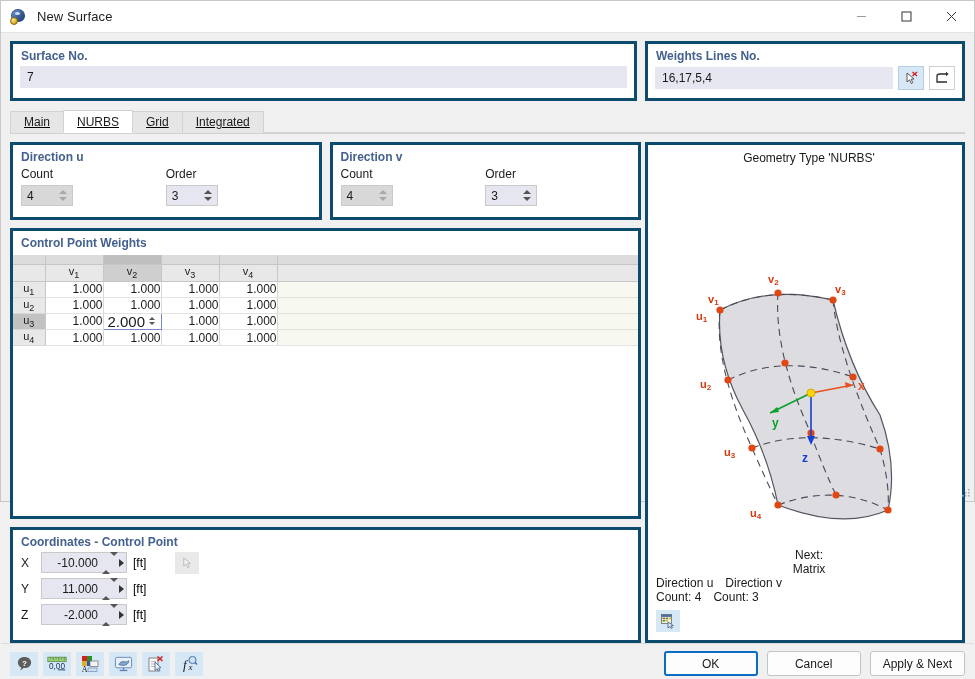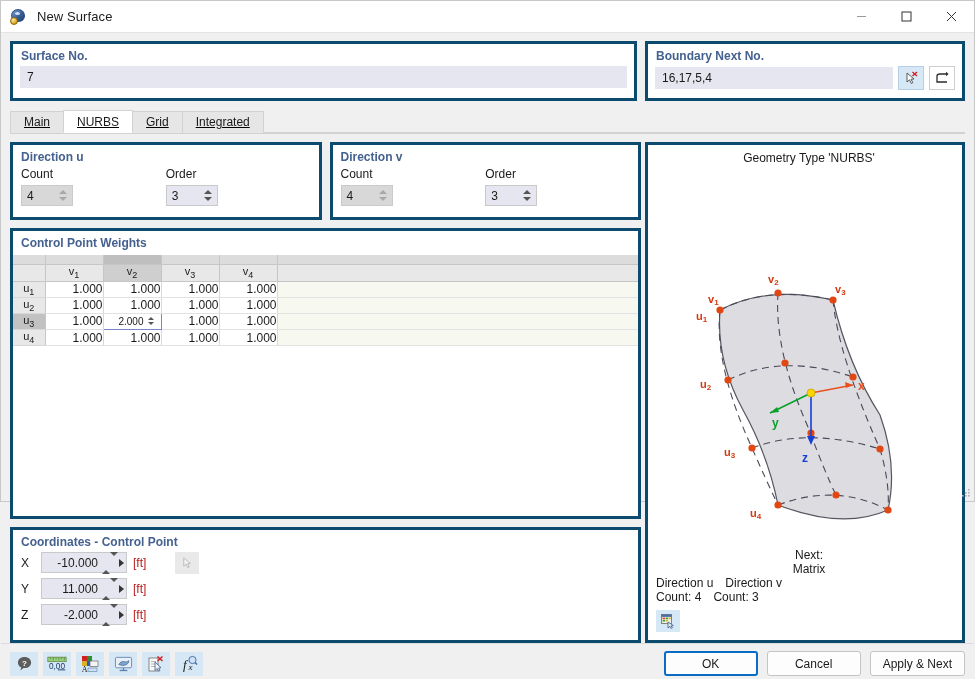--- a/index.html
+++ b/index.html
@@ -159,21 +159,21 @@
     height: 16px; text-align: right; padding-right: 6px;
     border-right: 1px solid #d8d8d8; border-bottom: 1px solid #e2e2e2;
     background: #fff; font-size: 12px; color: #1a1a1a;
   }
   .cell.tail { background: #f7f8ef; border-right: none; padding-right: 0; }
   .cell.active {
     padding: 0; border: 1px solid #7a86c8; background: #fff;
   }
   .cell-edit {
     display: flex; align-items: center; height: 14px;
-    font-size: 10px; padding-left: 4px;
+    font-size: 15px; padding-left: 4px;
   }
   .cell-edit .cv { flex: 1; text-align: right; padding-right: 4px; }
   .cell-edit .arrows { width: 10px; margin-right: 3px; gap:2px; display:flex; flex-direction:column; }
   .cell-edit .ar-up { border-left-width:3px; border-right-width:3px; border-bottom-width:3px;}
   .cell-edit .ar-dn { border-left-width:3px; border-right-width:3px; border-top-width:3px;}
   .blankrow td { height: 8px; background: #fff; border: none; }
   .tblfill { flex: 1; background: #fff; }
 
   sub { font-size: 9px; }
 
@@ -181,21 +181,21 @@
   .coord-panel { height: 116px; }
   .coord-line { display: flex; align-items: center; margin: 0 0 5px 8px; gap: 6px; height: 21px; }
   .coord-lbl { width: 14px; font-size: 12px; color:#1a1a1a; }
   .coord-spin {
     display: inline-flex; align-items: center; height: 21px; width: 86px;
     border: 1px solid #c9c9c9; background: #e6e6f0;
     font-size: 12px; color: #1a1a1a; padding-right: 2px;
   }
   .coord-spin .val { flex: 1; text-align: right; padding-right: 4px; }
   .tri-r { width:0;height:0;border-top:4px solid transparent;border-bottom:4px solid transparent;border-left:5px solid #333; margin-left:1px;}
-  .unit { font-size: 12px; color: #b91c1c; width: 22px; }
+  .unit { font-size: 12px; color: #000000; width: 22px; }
   .pick-dis {
     width: 24px; height: 22px; background: #e9e9e9; border: 1px solid #e9e9e9;
     display:flex;align-items:center;justify-content:center; margin-left: 14px;
   }
 
   
   .preview-panel { flex: 1; display: flex; flex-direction: column; text-align: center; }
   .geo-title { font-size: 12px; color: #1a1a1a; padding: 6px 0 0 8px; }
   .geo-canvas { flex: 1; position: relative; overflow: hidden; }
   .geo-info { font-size: 12px; color: #1a1a1a; padding: 0 0 0 8px; line-height: 14px; }
@@ -255,21 +255,21 @@
   </div>
 
   <div class="body">
 
     <div class="topzone">
       <div class="panel surface-panel">
         <div class="panel-title">Surface No.</div>
         <div class="field-ro">7</div>
       </div>
       <div class="panel bound-panel">
-        <div class="panel-title">Boundary Next No.</div>
+        <div class="panel-title">Weights Lines No.</div>
         <div class="bound-row">
           <div class="field-ro">16,17,5,4</div>
           <div class="mini-btn">
             <svg width="16" height="16" viewBox="0 0 16 16">
               <path d="M4 3 L4 12 L6.5 9.8 L8.3 13.5 L9.8 12.7 L8.1 9.2 L11 9 Z" fill="#fff" stroke="#4a4a4a" stroke-width=".9"></path>
               <line x1="9.5" y1="2" x2="14" y2="6" stroke="#d42020" stroke-width="1.4"></line>
               <line x1="14" y1="2" x2="9.5" y2="6" stroke="#d42020" stroke-width="1.4"></line>
             </svg>
           </div>
           <div class="mini-btn plain">

